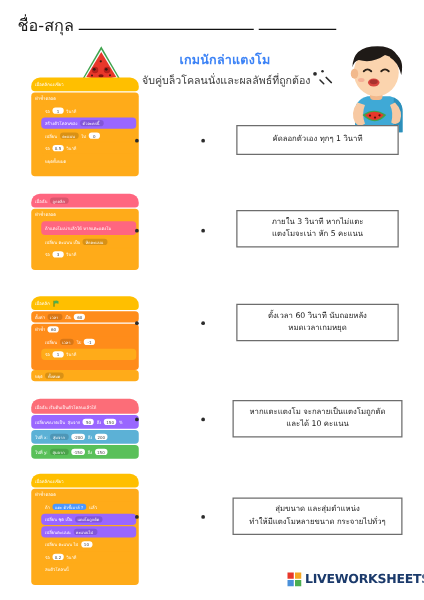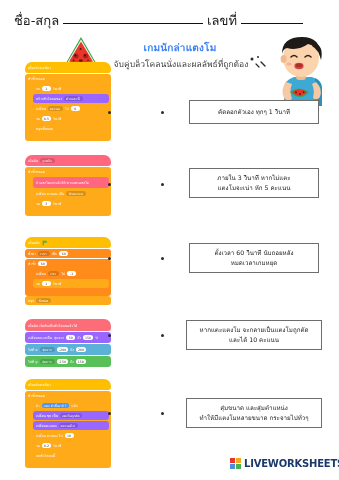--- a/index.html
+++ b/index.html
@@ -81,21 +81,20 @@
   .lw-text { font-size:10px; font-weight:700; letter-spacing:-0.2px; color:#1b3a6b; }
 </style>
 </head>
 <body>
 
 <div id="sheet">
 
   <div class="namebar">
     <span class="nb-label">ชื่อ-สกุล</span>
     <span class="nb-rule-long"></span>
-    <span class="nb-label">เลขที่</span>
     <span class="nb-rule-short"></span>
   </div>
 
   <svg class="melon" viewBox="0 0 34 30">
     <path d="M17 1 L32 27 Q17 31 2 27 Z" fill="#3fa34d"></path>
     <path d="M17 3.5 L30.4 26.2 Q17 29.6 3.6 26.2 Z" fill="#fdfdfd"></path>
     <path d="M17 5.5 L29 25.6 Q17 28.7 5 25.6 Z" fill="#e8372a"></path>
     <circle cx="12" cy="20" r="2.6" fill="#b8211b"></circle>
     <circle cx="21.6" cy="20" r="2.6" fill="#b8211b"></circle>
     <circle cx="11.4" cy="19.4" r="1.1" fill="#3b1a10"></circle>

